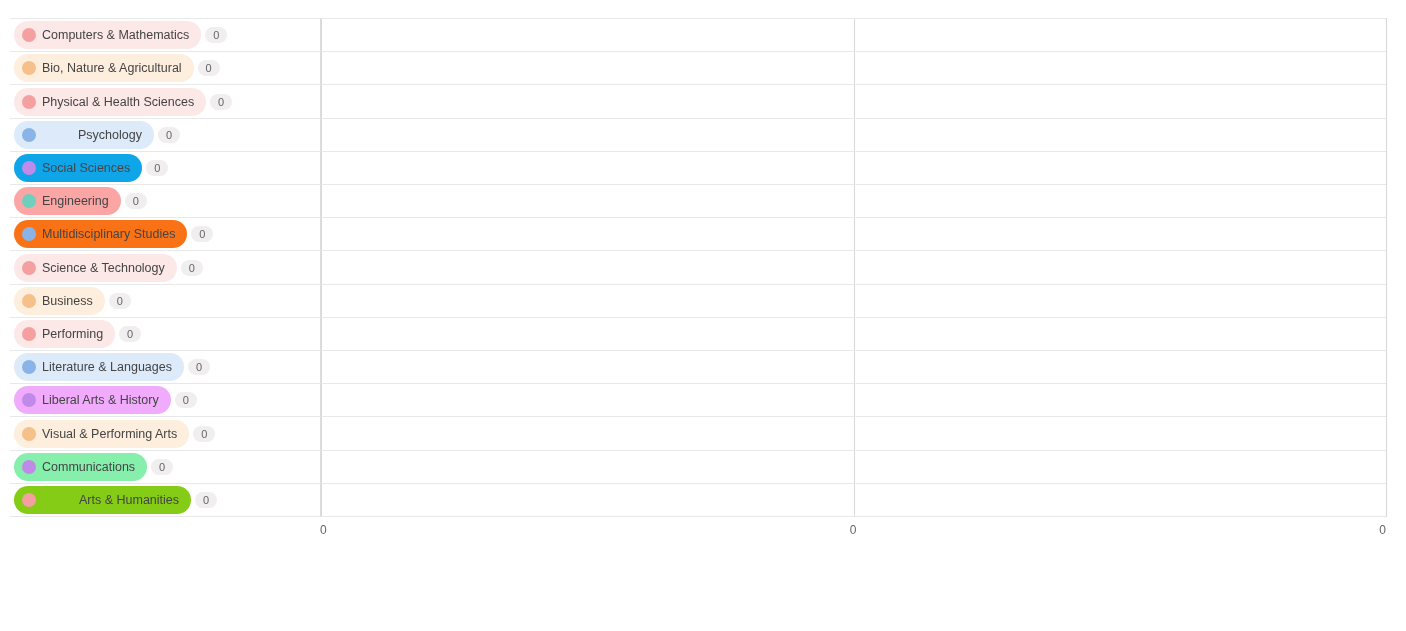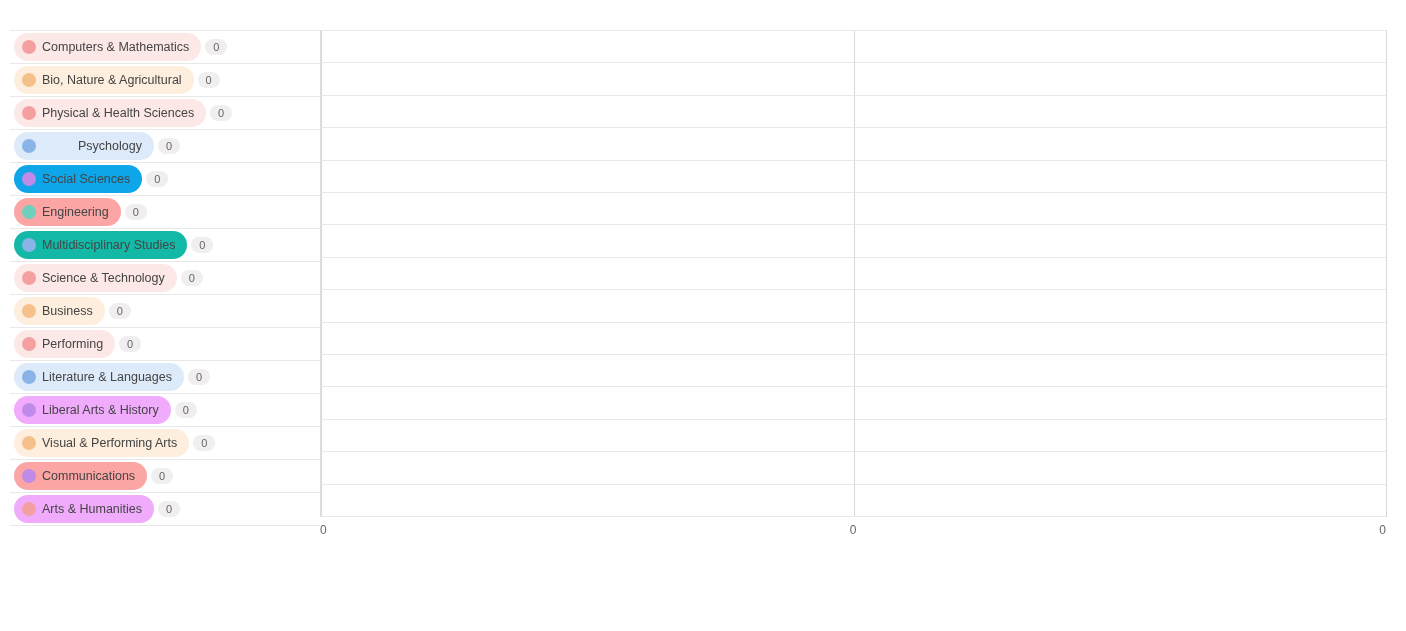--- a/index.html
+++ b/index.html
@@ -8,21 +8,21 @@
       background: #fff;
       width: 1406px;
       height: 631px;
       overflow: hidden;
       position: relative;
     }
     .chart-container {
       width: 1406px;
       height: 631px;
       position: relative;
-      padding: 22px 20px 50px 10px;
+      padding: 10px 20px 50px 10px;
     }
     .title-area {
       display: flex;
       justify-content: space-between;
       align-items: flex-start;
       margin-bottom: 8px;
     }
     .chart-title {
       font-size: 17px;
       font-weight: bold;
@@ -92,37 +92,37 @@
     .pill-bio { background: #fdeede; }
     .dot-bio { background: #f5c08a; }
     .pill-physical { background: #fde8e8; }
     .dot-physical { background: #f4a0a0; }
     .pill-psychology { background: #ddeaf9; gap: 36px; }
     .dot-psychology { background: #8ab4e8; }
     .pill-social { background: #0ea5e9; }
     .dot-social { background: #c08ae8; }
     .pill-engineering { background: #fca5a5; }
     .dot-engineering { background: #6ecfbd; }
-    .pill-multi { background: #14b8a6; }
+    .pill-multi { background: #f97316; }
     .dot-multi { background: #8ab4e8; }
     .pill-science { background: #fde8e8; }
     .dot-science { background: #f4a0a0; }
     .pill-business { background: #fdeede; }
     .dot-business { background: #f5c08a; }
     .pill-education { background: #fde8e8; }
     .dot-education { background: #f4a0a0; }
     .pill-literature { background: #ddeaf9; }
     .dot-literature { background: #8ab4e8; }
     .pill-liberal { background: #f0abfc; }
     .dot-liberal { background: #c08ae8; }
     .pill-visual { background: #fdeede; }
     .dot-visual { background: #f5c08a; }
-    .pill-communications { background: #fca5a5; }
+    .pill-communications { background: #86efac; }
     .dot-communications { background: #c08ae8; }
-    .pill-arts { background: #f0abfc; }
+    .pill-arts { background: #84cc16; gap: 37px; }
     .dot-arts { background: #f4a0a0; }
     .bottom-section {
       display: flex;
       margin-top: 2px;
     }
     .bottom-spacer {
       width: 310px;
       flex-shrink: 0;
     }
     .x-axis-row {

